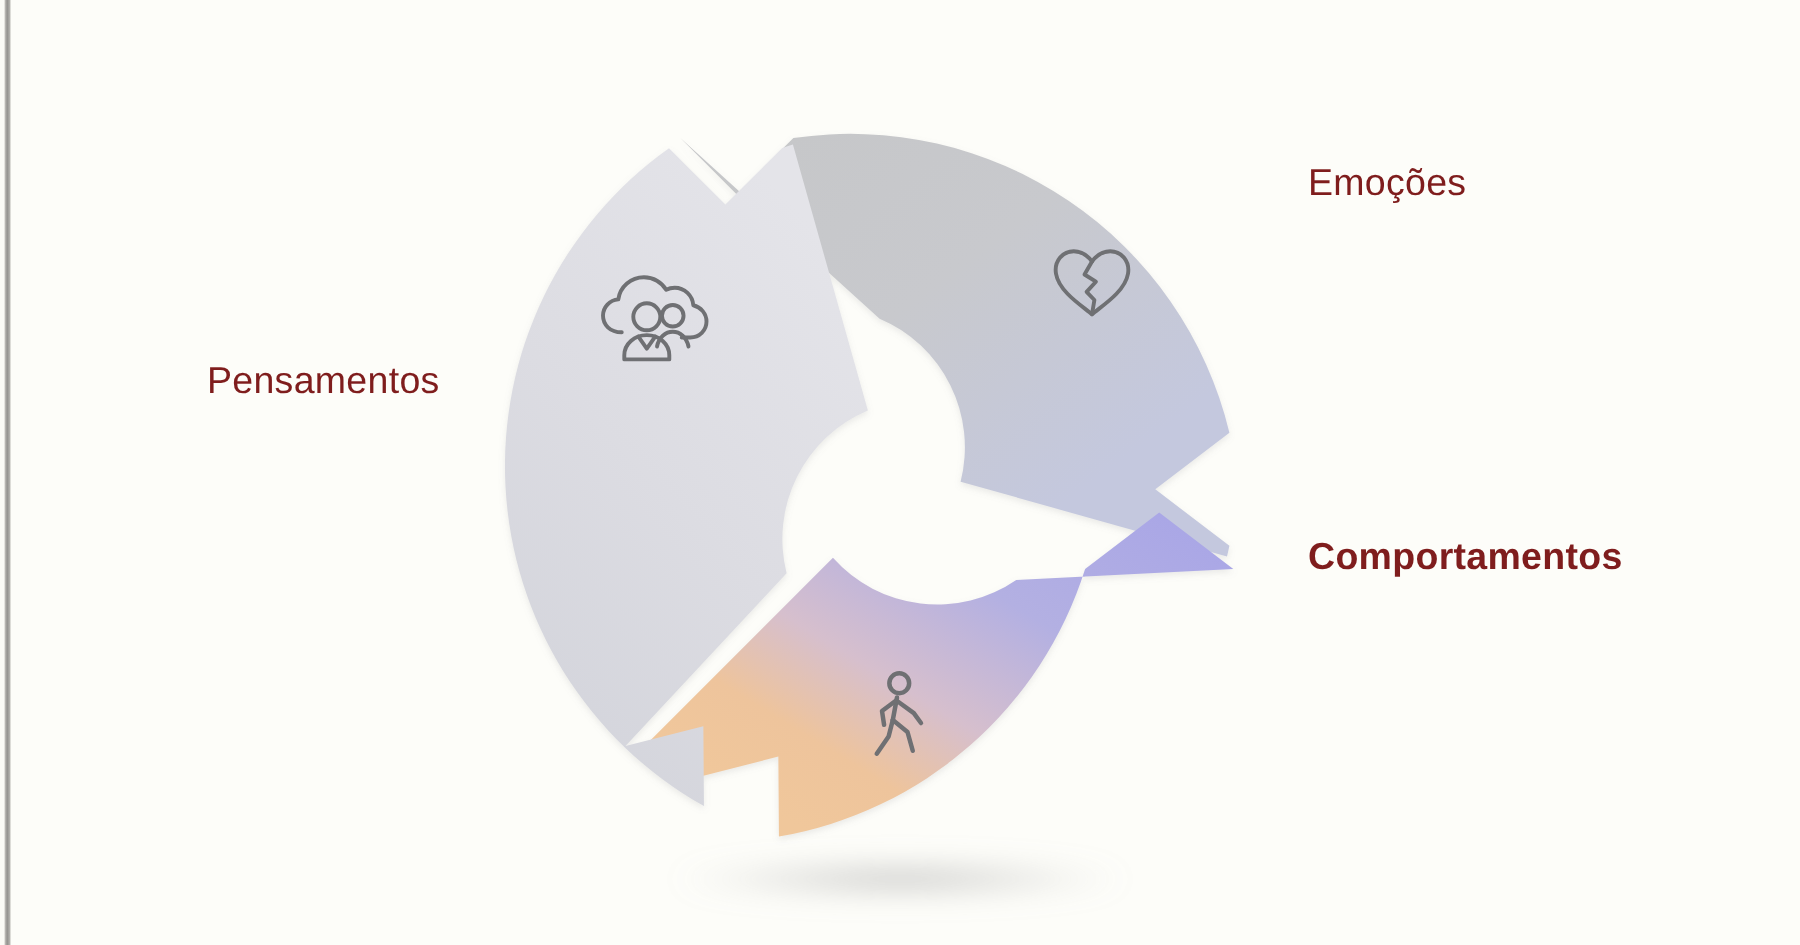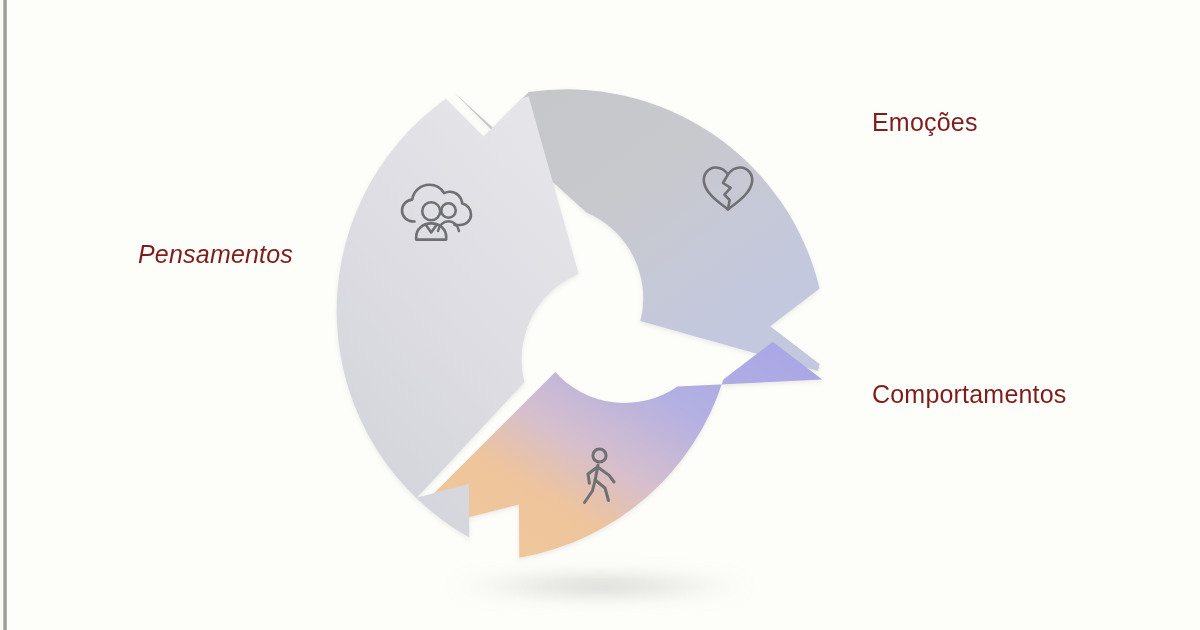--- a/index.html
+++ b/index.html
@@ -34,23 +34,23 @@
   .donut-svg{display:block;width:520px;height:520px;overflow:visible;}
 
   
   .label{
     position:absolute;
     color:#7f1d1d;
     font-size:25px;
     letter-spacing:.2px;
     white-space:nowrap;
   }
-  .label-pensamentos{ left:138px; top:240px;font-style:italic; }
+  .label-pensamentos{ left:138px; top:240px; }
   .label-emocoes{ left:872px; top:108px; }
-  .label-comportamentos{ left:872px; top:380px; }
+  .label-comportamentos{ left:872px; top:357px;font-weight:bold; }
 
   
   .ring-icon{position:absolute;}
   .ring-icon svg{display:block;}
   .icon-thoughts{ left:398px; top:178px; }
   .icon-emotions{ left:700px; top:163px; }
   .icon-behaviors{ left:578px; top:447px; }
 </style>
 </head>
 <body>

